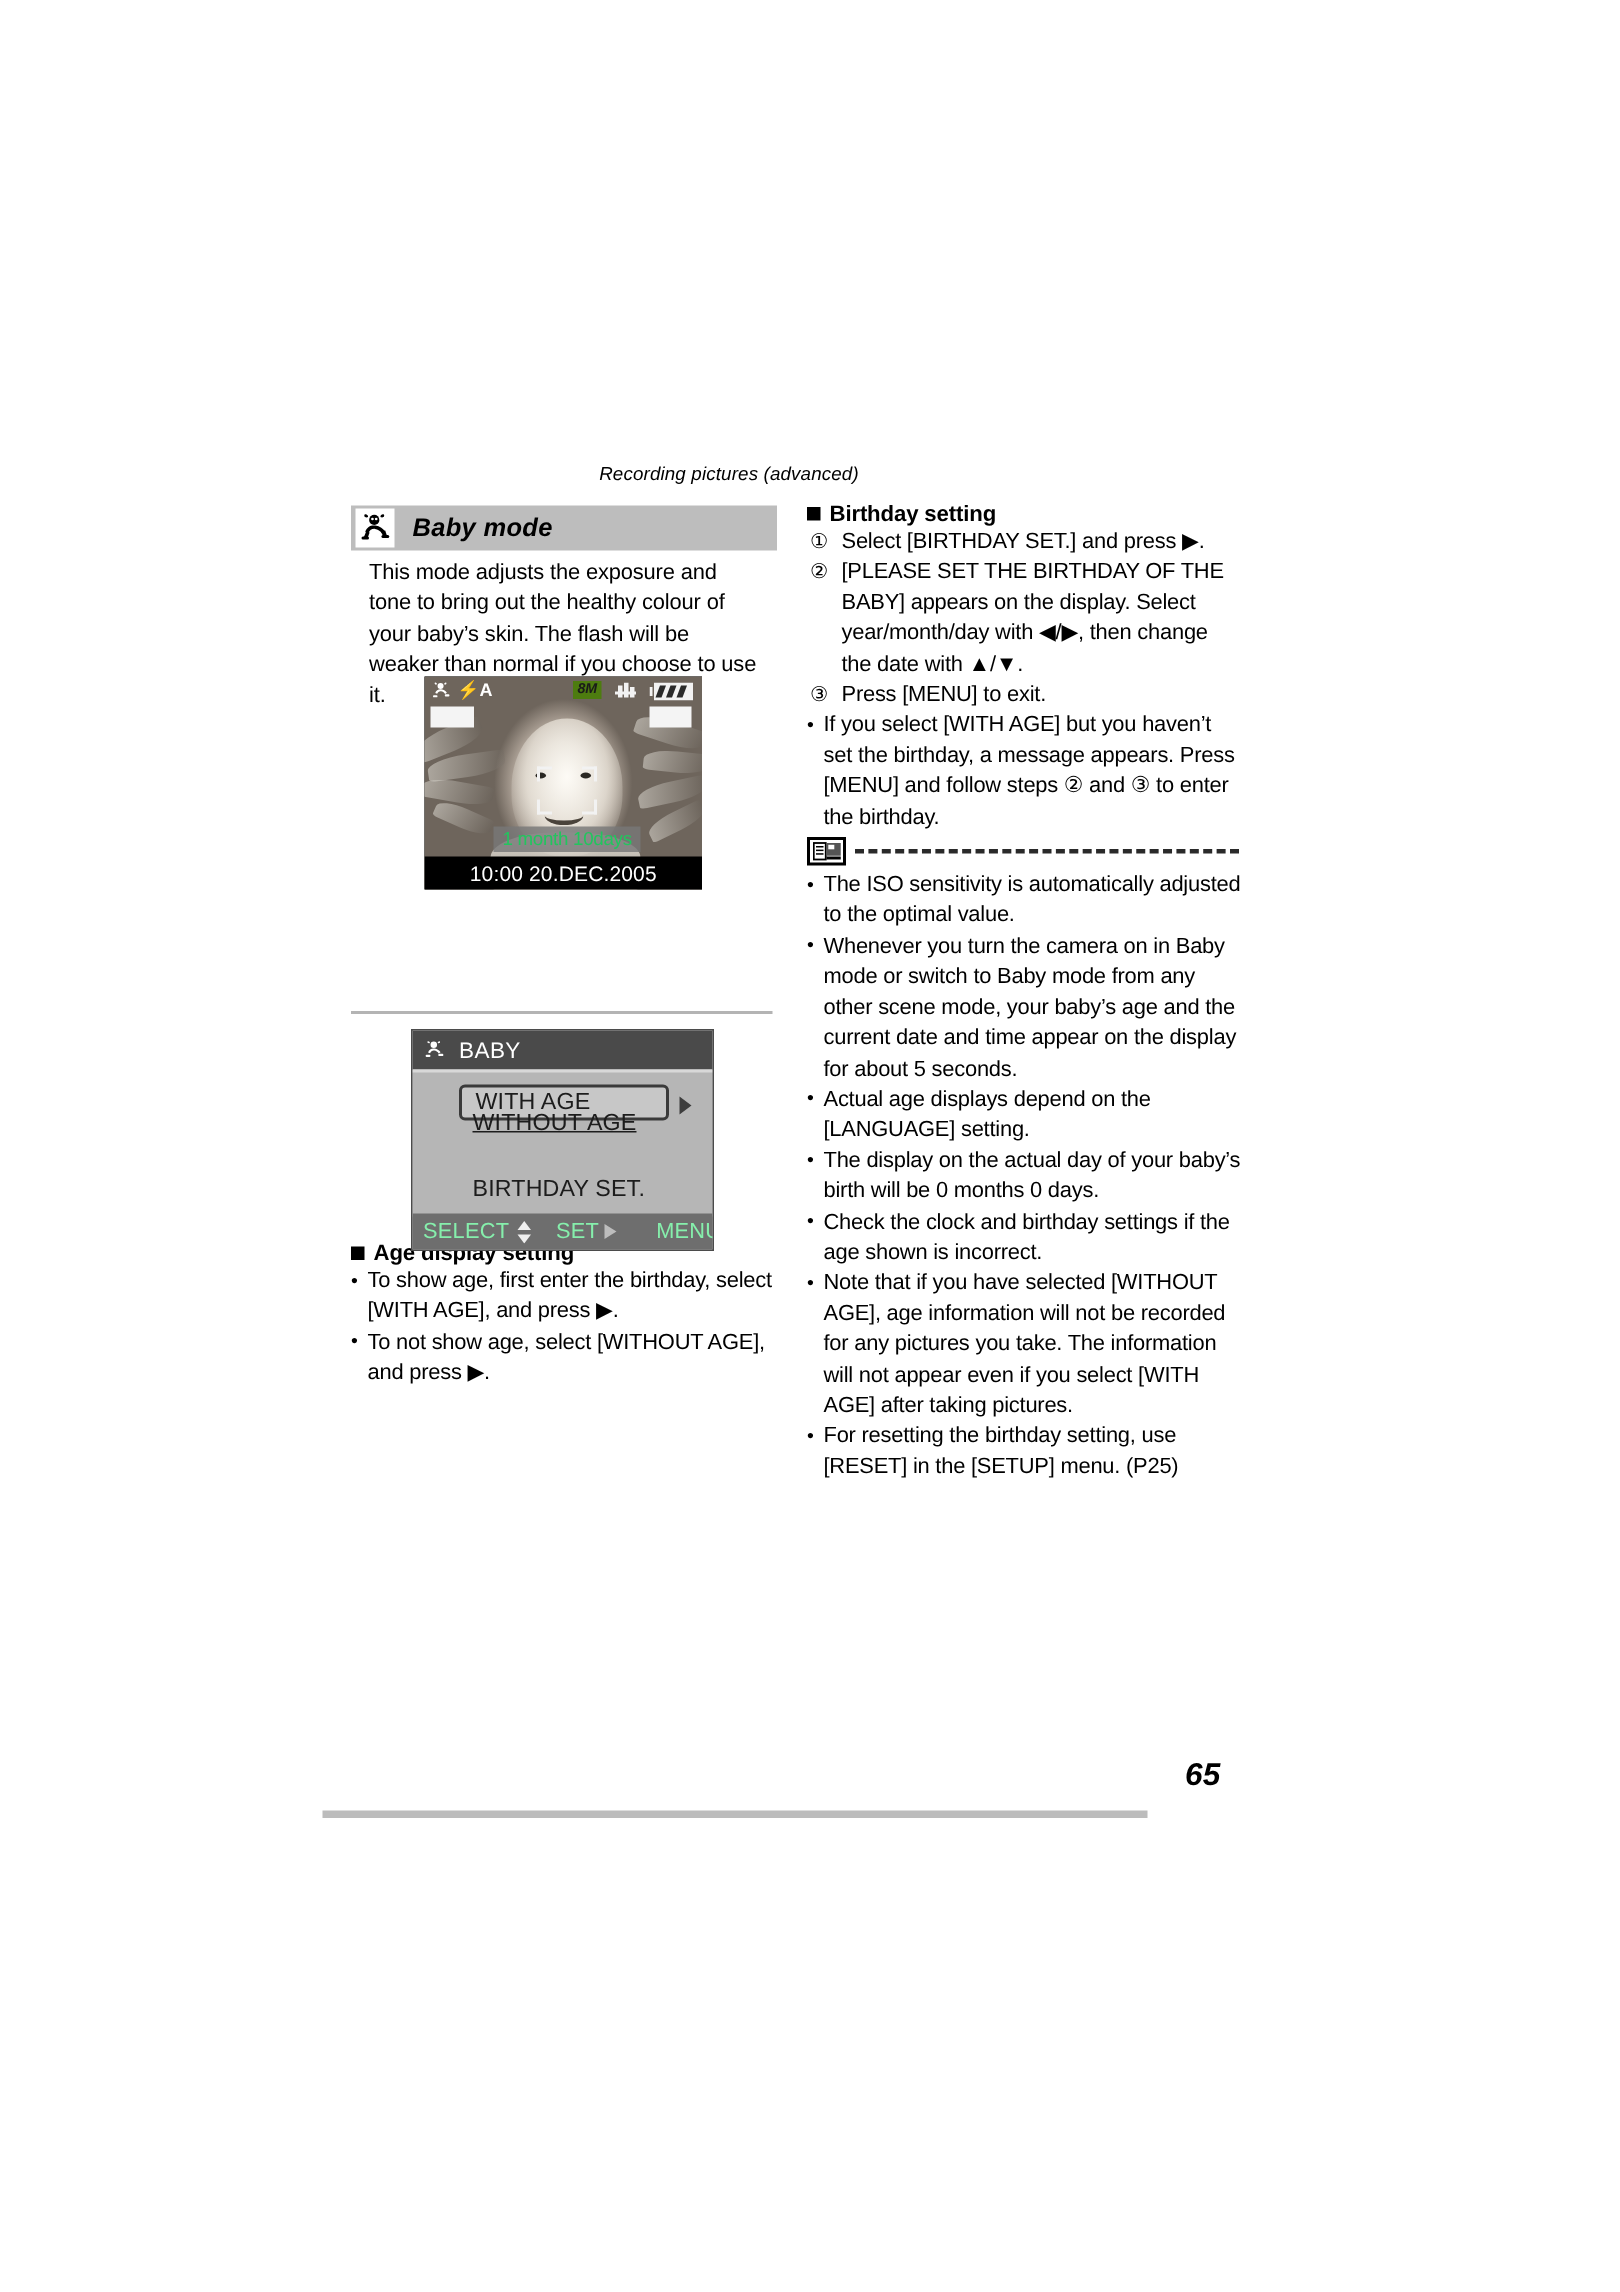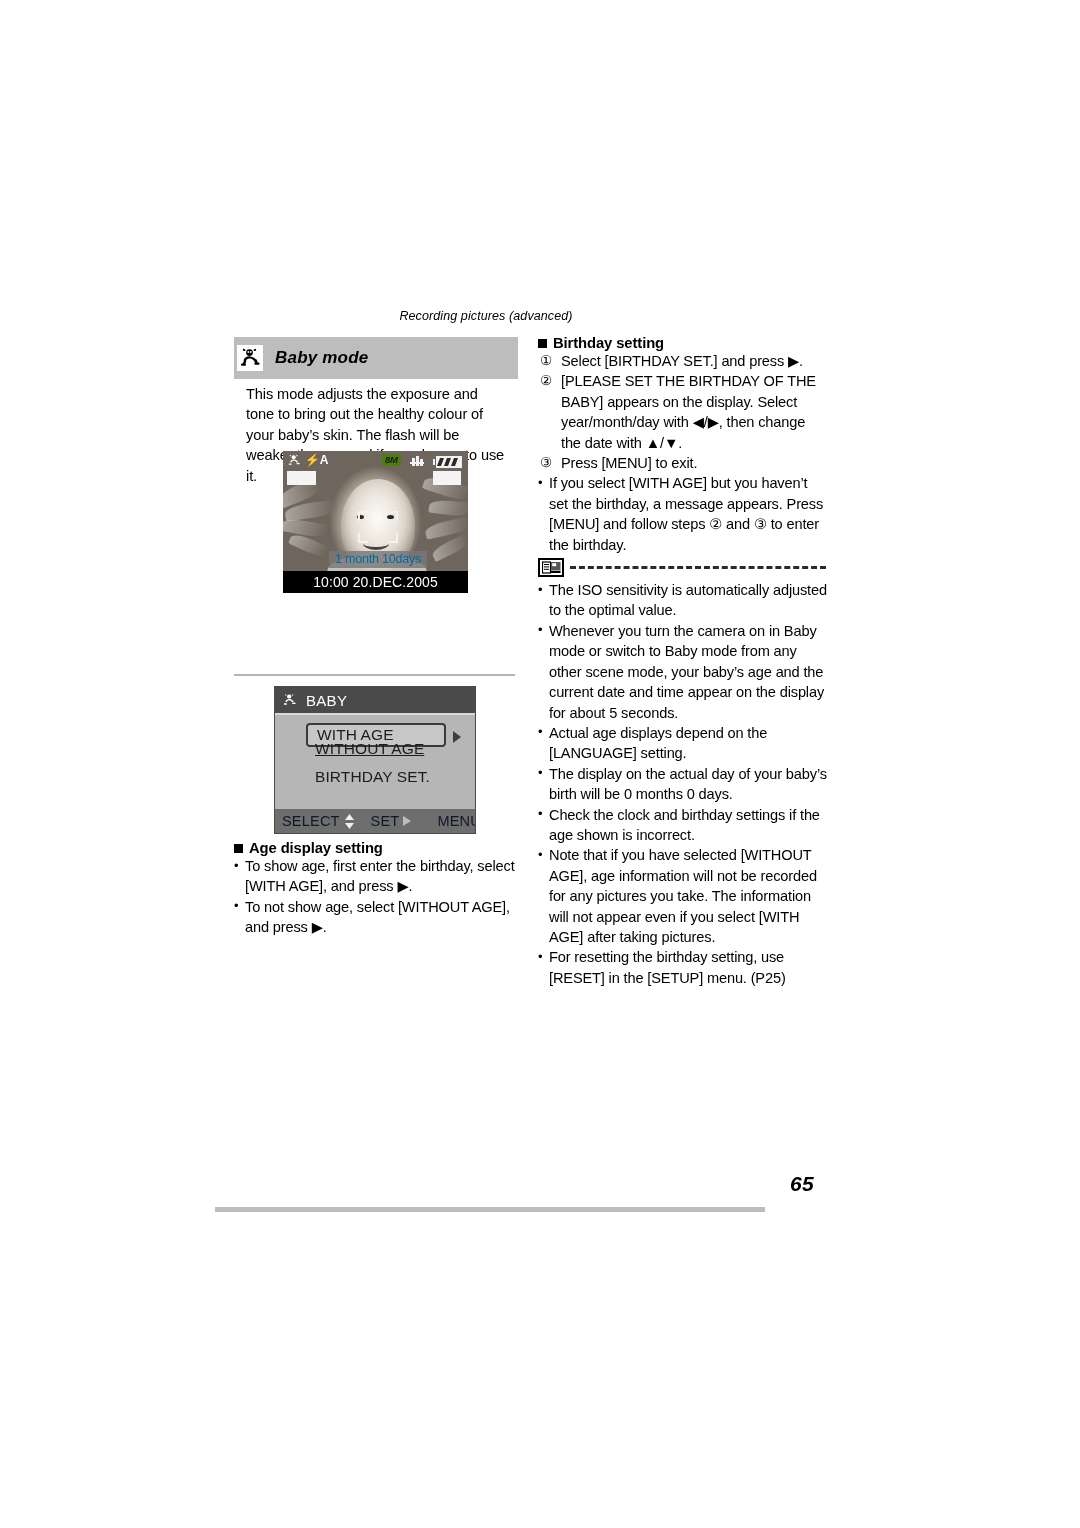--- a/index.html
+++ b/index.html
@@ -45,21 +45,21 @@
   .col-right {
     position: absolute;
     left: 538px;
     top: 335px;
     width: 290px;
   }
 
   
   .mode-header {
     background: #bdbdbd;
-    height: 42px;
+    height: 30px;
     width: 284px;
     display: flex;
     align-items: center;
     padding: 0;
     box-sizing: border-box;
   }
   .mode-icon {
     width: 26px;
     height: 26px;
     margin-left: 3px;
@@ -252,21 +252,21 @@
     width: 10px; height: 10px;
   }
   .afbracket i {
     position: absolute;
     background: #f2f2f2;
   }
   .lcd-age {
     position: absolute;
     left: 46px; top: 100px;
     background: rgba(120,120,120,0.82);
-    color: #0369a1;
+    color: #22c55e;
     font-size: 12.5px;
     line-height: 17px;
     padding: 0 6px;
     letter-spacing: -0.2px;
     white-space: nowrap;
   }
   .lcd-date {
     position: absolute;
     left: 0; bottom: 0;
     width: 185px;
@@ -363,21 +363,21 @@
     border-bottom: 6px solid transparent;
   }
   .menu-footer {
     position: absolute;
     left: 0; bottom: 0;
     width: 200px;
     height: 24px;
     background: #6e6e6e;
     display: flex;
     align-items: center;
-    color: #0f172a;
+    color: #86efac;
     font-size: 14.5px;
     letter-spacing: 0.2px;
   }
   .mf-select { margin-left: 7px; }
   .mf-ud { margin-left: 4px; display:inline-flex; }
   .mf-set { margin-left: 16px; }
   .mf-settri {
     margin-left: 4px;
     width: 0; height: 0;
     border-left: 8px solid #bdbdbd;
@@ -563,21 +563,21 @@
     </div>
 
     <div class="menu-body">
       <div class="menu-item selected" style="top:8px;">
         <span>WITH AGE</span>
       </div>
       <div class="menu-arrow-right"></div>
       <div class="menu-item" style="top:22px;text-decoration:underline;">
         <span>WITHOUT AGE</span>
       </div>
-      <div class="menu-item" style="top:50px;align-items:center;">
+      <div class="menu-item" style="top:66px;align-items:center;">
         <span>BIRTHDAY SET.</span>
       </div>
     </div>
 
     <div class="menu-footer">
       <span class="mf-select">SELECT</span>
       <span class="mf-ud">
         <svg width="11" height="15" viewBox="0 0 11 15">
           <polygon points="5.5,0 10,6 1,6" fill="#f0f0f0"></polygon>
           <polygon points="5.5,15 10,9 1,9" fill="#f0f0f0"></polygon>

